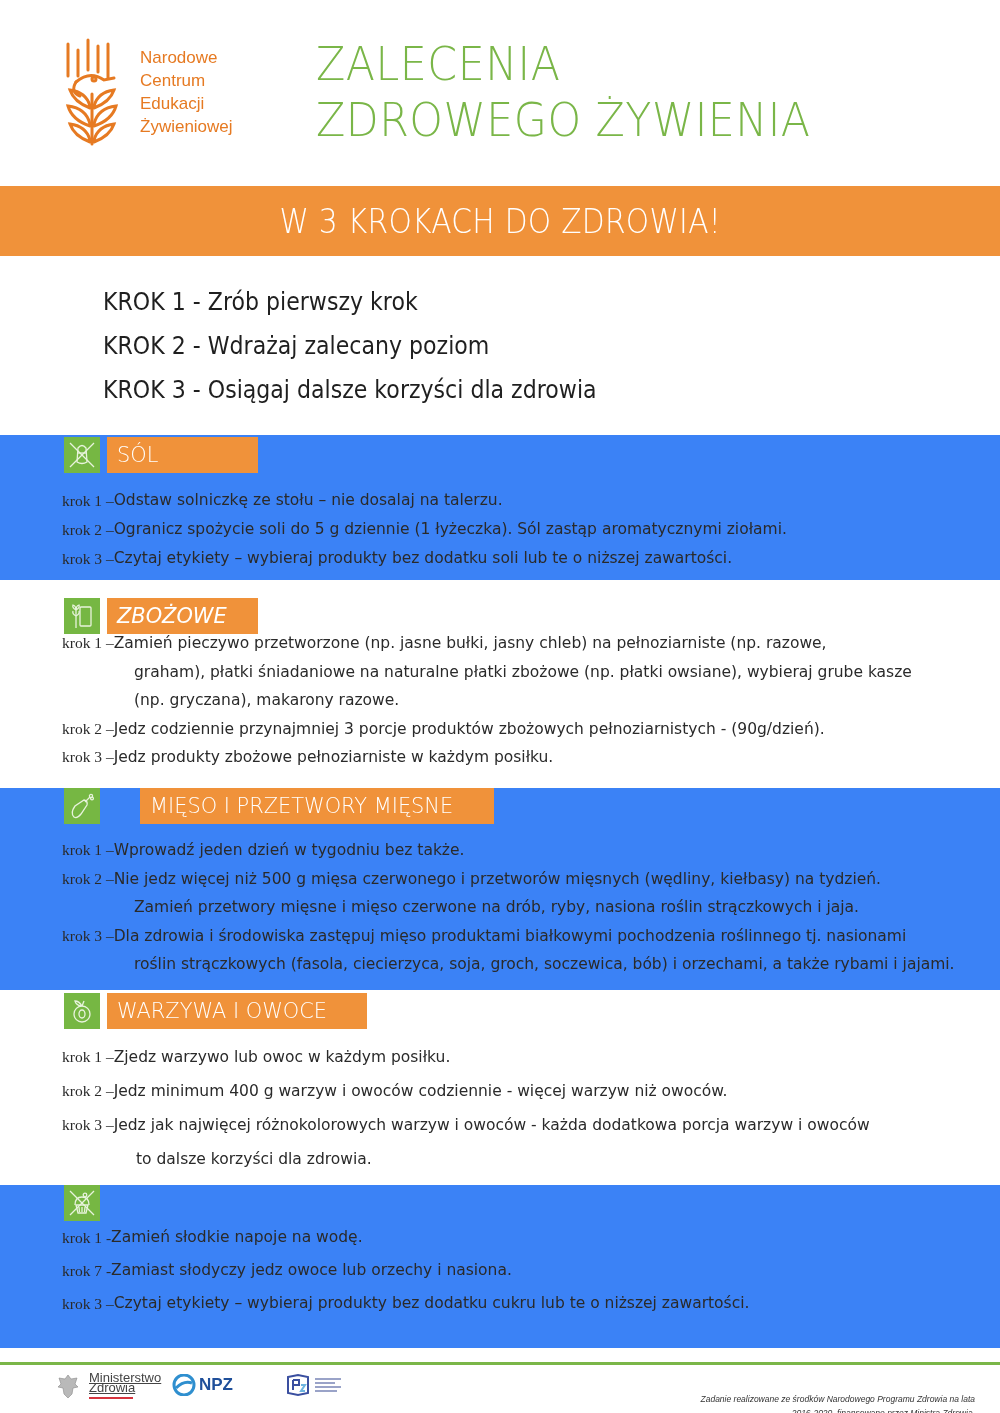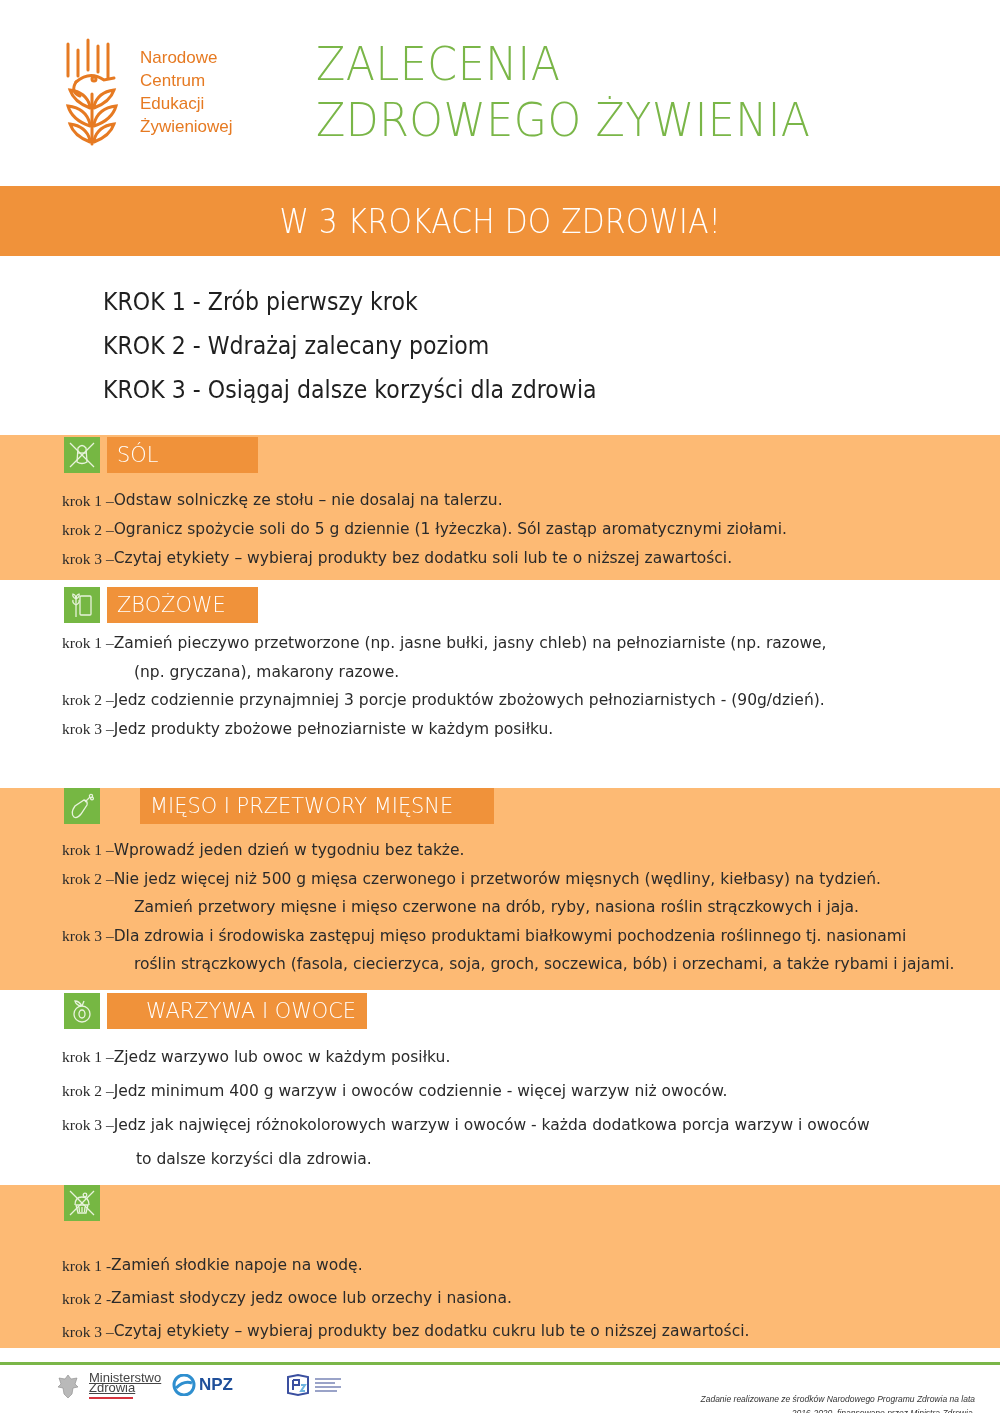--- a/index.html
+++ b/index.html
@@ -14,21 +14,21 @@
   .title { position: absolute; left: 316px; top: 36px; color: #7ab648; font-family: "DejaVu Sans", sans-serif; font-weight: 300; font-size: 46px; line-height: 56px; letter-spacing: 0.5px; }
   .title div { white-space: nowrap; transform: scaleX(0.93); transform-origin: left center; }
 
   .banner { position: absolute; left: 0; top: 186px; width: 1000px; height: 70px; background: #f0923a; display: flex; align-items: center; justify-content: center; }
   .banner span { color: #ffffff; font-size: 33px; font-family: "DejaVu Sans", sans-serif; font-weight: 300; letter-spacing: 0.3px; transform: scaleX(0.9); display: inline-block; }
 
   .steps { position: absolute; left: 103px; top: 280px; }
   .steps div { font-size: 24px; line-height: 44px; color: #1f1f1f; white-space: nowrap; transform: scaleX(0.92); transform-origin: left center; }
 
   .section { position: absolute; left: 0; width: 1000px; }
-  .section.green { background: #fdba74; }
+  .section.green { background: #3b82f6; }
   .section-head { position: absolute; left: 64px; height: 36px; display: flex; }
   .icon-box { width: 36px; height: 36px; background: #76b743; display: flex; align-items: center; justify-content: center; }
   .label-box { margin-left: 7px; height: 36px; background: #f0923a; color: #ffffff; font-size: 22px; line-height: 36px; padding-left: 10px; white-space: nowrap; font-weight: 300; }
   .label-box span { display: inline-block; transform: scaleX(0.95); transform-origin: left center; }
   .items { position: absolute; left: 62px; }
   .item { display: flex; font-size: 15.5px; color: #2a2a2a; white-space: nowrap; }
   .item .k { flex: none; font-family: Liberation Serif, serif; }
   .item .t { flex: none; }
 
   .footer-line { position: absolute; left: 0; top: 1362px; width: 1000px; height: 3px; background: #7ab648; }
@@ -103,40 +103,43 @@
         <span class="t">Ogranicz spożycie soli do 5 g dziennie (1 łyżeczka). Sól zastąp aromatycznymi ziołami.</span>
       </div>
     <div class="item" style="line-height:29px;">
         <span class="k">krok 3 – </span>
         <span class="t">Czytaj etykiety – wybieraj produkty bez dodatku soli lub te o niższej zawartości.</span>
       </div>
   </div>
 </div>
 
 <div class="section" style="top:580px;height:208px;">
-  <div class="section-head" style="top:7px;">
+  <div class="section-head" style="top:18px;font-style:italic;">
     <div class="icon-box">
       <svg width="30" height="30" viewBox="0 0 30 30" fill="none" stroke="#e8f3dc" stroke-width="1.3">
         <rect x="13" y="6" width="11" height="19" rx="1"></rect>
         <path d="M9 27 L9 6"></path>
         <path d="M9 9 Q5 7 6 4 Q9 5 9 9"></path>
         <path d="M9 9 Q13 7 12 4 Q9 5 9 9"></path>
         <path d="M9 15 Q5 13 6 10"></path>
         <path d="M9 15 Q13 13 12 10"></path>
       </svg>
     </div>
     <div class="label-box" style="width:151px;"><span>ZBOŻOWE</span></div>
   </div>
   <div class="items" style="top:49px;">
     <div>
       <div class="item" style="line-height:28.5px;">
           <span class="k">krok 1 –  </span>
           <span class="t">Zamień pieczywo przetworzone (np. jasne bułki, jasny chleb) na pełnoziarniste (np. razowe,</span>
         </div>
       <div class="item cont" style="line-height:28.5px;padding-left:72px;">
+          <span>graham), płatki śniadaniowe na naturalne płatki zbożowe (np. płatki owsiane), wybieraj grube kasze</span>
+        </div>
+      <div class="item cont" style="line-height:28.5px;padding-left:72px;">
           <span>(np. gryczana), makarony razowe.</span>
         </div>
     </div>
     <div class="item" style="line-height:28.5px;">
         <span class="k">krok 2 – </span>
         <span class="t">Jedz codziennie przynajmniej 3 porcje produktów zbożowych pełnoziarnistych - (90g/dzień).</span>
       </div>
     <div class="item" style="line-height:28.5px;">
         <span class="k">krok 3 – </span>
         <span class="t">Jedz produkty zbożowe pełnoziarniste w każdym posiłku.</span>
@@ -175,21 +178,21 @@
           <span class="k">krok 3 – </span>
           <span class="t">Dla zdrowia i środowiska zastępuj mięso produktami białkowymi pochodzenia roślinnego tj. nasionami</span>
         </div>
       <div class="item" style="line-height:28.5px;padding-left:72px;">
           <span>roślin strączkowych (fasola, ciecierzyca, soja, groch, soczewica, bób) i orzechami, a także rybami i jajami.</span>
         </div>
     </div>
   </div>
 </div>
 
-<div class="section" style="top:990px;height:142px;text-align:right;">
+<div class="section" style="top:990px;height:142px;">
   <div class="section-head" style="top:3px;">
     <div class="icon-box">
       <svg width="30" height="30" viewBox="0 0 30 30" fill="none" stroke="#e8f3dc" stroke-width="1.3">
         <circle cx="15" cy="18" r="8"></circle>
         <ellipse cx="15" cy="18" rx="3" ry="4"></ellipse>
         <path d="M15 10 Q12 5 8 5 Q9 9 14 10"></path>
         <path d="M15 10 L17 5"></path>
       </svg>
     </div>
     <div class="label-box" style="width:260px;"><span>WARZYWA I OWOCE</span></div>
@@ -223,27 +226,27 @@
         <path d="M8 17 Q8 9 15 9 Q22 9 22 17"></path>
         <circle cx="18" cy="7" r="1.8"></circle>
         <line x1="12" y1="19" x2="12.5" y2="24"></line>
         <line x1="15" y1="19" x2="15" y2="24"></line>
         <line x1="18" y1="19" x2="17.5" y2="24"></line>
         <line x1="3" y1="3" x2="27" y2="27"></line>
         <line x1="27" y1="3" x2="3" y2="27"></line>
       </svg>
     </div>
   </div>
-  <div class="items" style="top:64px;">
+  <div class="items" style="top:36px;">
     <div class="item" style="line-height:33px;">
         <span class="k">krok 1 - </span>
         <span class="t">Zamień słodkie napoje na wodę.</span>
       </div>
     <div class="item" style="line-height:33px;">
-        <span class="k">krok 2 - </span>
+        <span class="k">krok 7 - </span>
         <span class="t">Zamiast słodyczy jedz owoce lub orzechy i nasiona.</span>
       </div>
     <div class="item" style="line-height:33px;">
         <span class="k">krok 3 – </span>
         <span class="t">Czytaj etykiety – wybieraj produkty bez dodatku cukru lub te o niższej zawartości.</span>
       </div>
   </div>
 </div>
 
 <div class="footer-line"></div>

